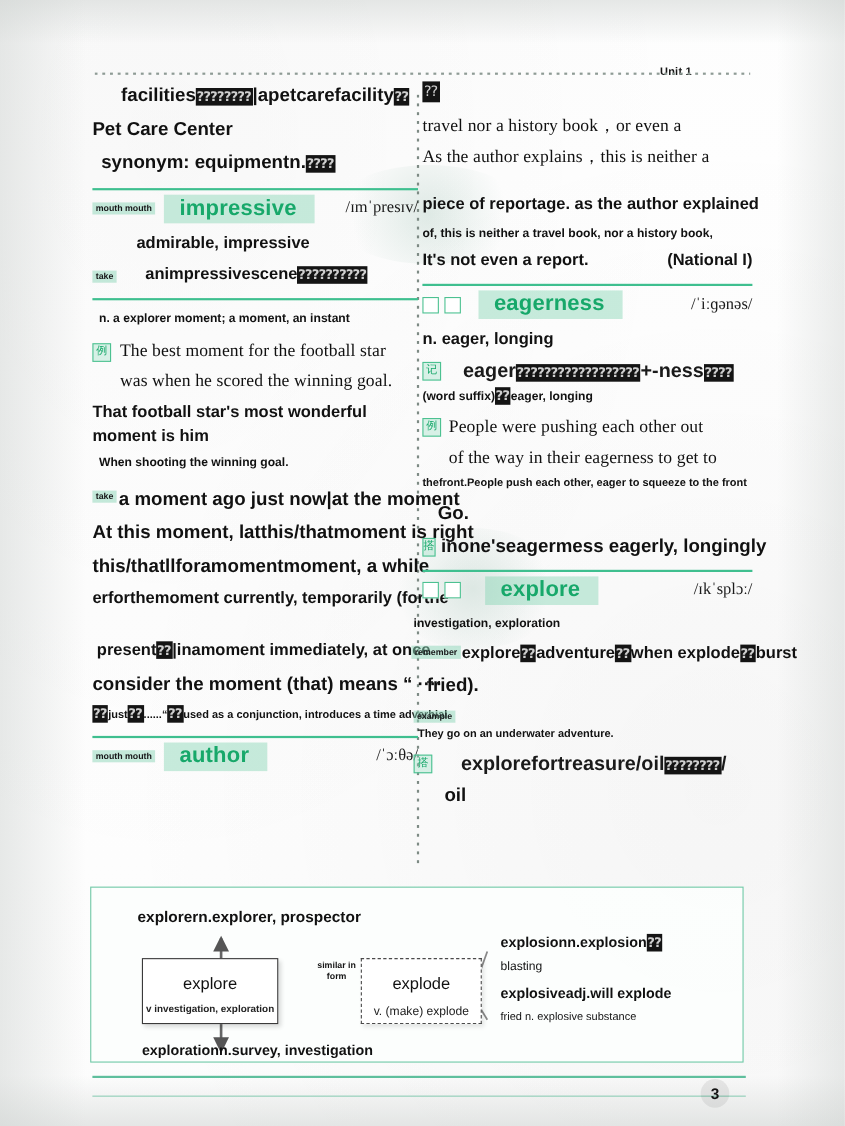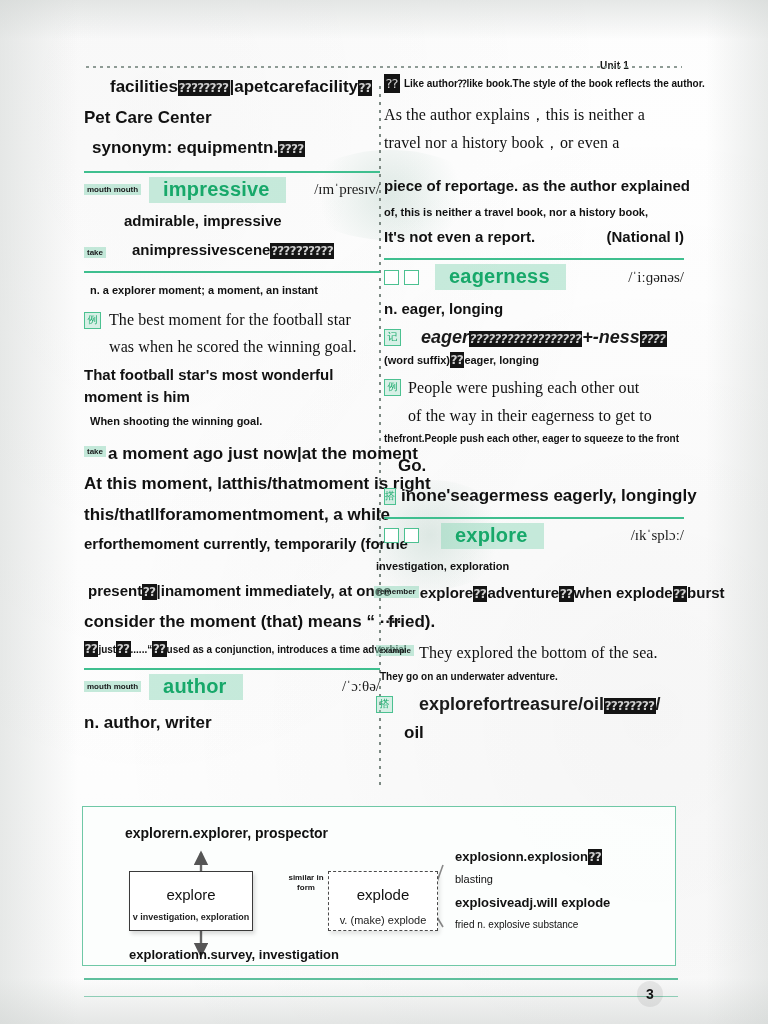--- a/index.html
+++ b/index.html
@@ -216,34 +216,32 @@
       </div>
     </div>
 
     <div style="margin-top:10px;">
       <div class="entry-rule"></div>
       <div class="headword-row">
         <span class="tag">mouth mouth</span>
         <span class="headword">author</span>
         <span class="phon">/ˈɔːθə/</span>
       </div>
-      <div class="ln-lg" style="margin-top:10px;">n. author, writer</div>
     </div>
   </div>
 
   <div class="col-right">
 
     <div style="display:flex;align-items:flex-start;gap:4px;margin-top:4px;">
       <span class="blk" style="font-size:13px;padding:3px 2px;">⁇</span>
-      <span class="ln-xs" style="white-space:nowrap;margin-top:3px;">Like author⁇like book.The style of the book reflects the author.</span>
     </div>
 
     <div class="serif justify" style="margin-top:8px;width:292px;">
+      <div>travel nor a history book，or even a</div>
       <div>As the author explains，this is neither a</div>
-      <div>travel nor a history book，or even a</div>
     </div>
 
     <div class="ln" style="margin-top:19px;white-space:nowrap;">piece of reportage. as the author explained</div>
     <div class="ln-sm" style="margin-top:6px;white-space:nowrap;">of, this is neither a travel book, nor a history book,</div>
     <div style="display:flex;align-items:baseline;margin-top:6px;">
       <span class="ln">It's not even a report.</span>
       <span class="ln" style="margin-left:auto;white-space:nowrap;">(National I)</span>
     </div>
 
     <div style="margin-top:9px;">
@@ -253,21 +251,21 @@
           <span class="chk"></span>
           <span class="chk"></span>
         </span>
         <span class="headword" style="margin-left:8px;">eagerness</span>
         <span class="phon">/ˈiːɡənəs/</span>
       </div>
       <div class="ln" style="margin-top:8px;">n. eager, longing</div>
 
       <div style="display:flex;align-items:center;gap:6px;margin-top:6px;">
         <span class="cn-badge">记</span>
-        <span class="bold-lg" style="margin-left:14px;white-space:nowrap;font-style:italic;"><span>eager</span><span class="blk">⁇⁇⁇⁇⁇⁇⁇⁇⁇</span><span>+-ness</span><span class="blk">⁇⁇</span></span>
+        <span class="bold-lg" style="margin-left:14px;white-space:nowrap;"><span>eager</span><span class="blk">⁇⁇⁇⁇⁇⁇⁇⁇⁇</span><span>+-ness</span><span class="blk">⁇⁇</span></span>
       </div>
       <div class="ln-sm" style="margin-top:4px;"><span>(word suffix)</span><span class="blk">⁇</span><span>eager, longing</span></div>
 
       <div style="margin-top:6px;display:flex;gap:7px;">
         <span class="cn-badge" style="margin-top:5px;">例</span>
         <div class="serif" style="width:258px;">
           <div>People were pushing each other out</div>
           <div>of the way in their eagerness to get to</div>
         </div>
       </div>
@@ -293,21 +291,20 @@
       <div class="ln-sm" style="margin-top:9px;margin-left:-8px;">investigation, exploration</div>
 
       <div style="display:flex;align-items:flex-start;gap:1px;margin-top:8px;">
         <span class="tag" style="margin-top:4px;margin-left:-10px;">remember</span>
         <span class="ln" style="white-space:nowrap;"><span>explore</span><span class="blk">⁇</span><span>adventure</span><span class="blk">⁇</span><span>when explode</span><span class="blk">⁇</span><span>burst</span></span>
       </div>
       <div class="ln-lg" style="margin-top:4px;margin-left:4px;">fried).</div>
 
       <div style="display:flex;align-items:flex-start;gap:5px;margin-top:4px;">
         <span class="tag" style="margin-top:6px;margin-left:-8px;">example</span>
-        <span class="serif">They explored the bottom of the sea.</span>
       </div>
       <div class="ln-xs" style="margin-top:4px;margin-left:-4px;">They go on an underwater adventure.</div>
 
       <div style="display:flex;align-items:center;gap:6px;margin-top:9px;">
         <span class="cn-badge" style="margin-left:-8px;">搭</span>
         <span class="bold-lg" style="margin-left:20px;white-space:nowrap;"><span>explorefortreasure/oil</span><span class="blk">⁇⁇⁇⁇</span><span>/</span></span>
       </div>
       <div class="ln-lg" style="margin-top:5px;margin-left:20px;">oil</div>
     </div>
   </div>

